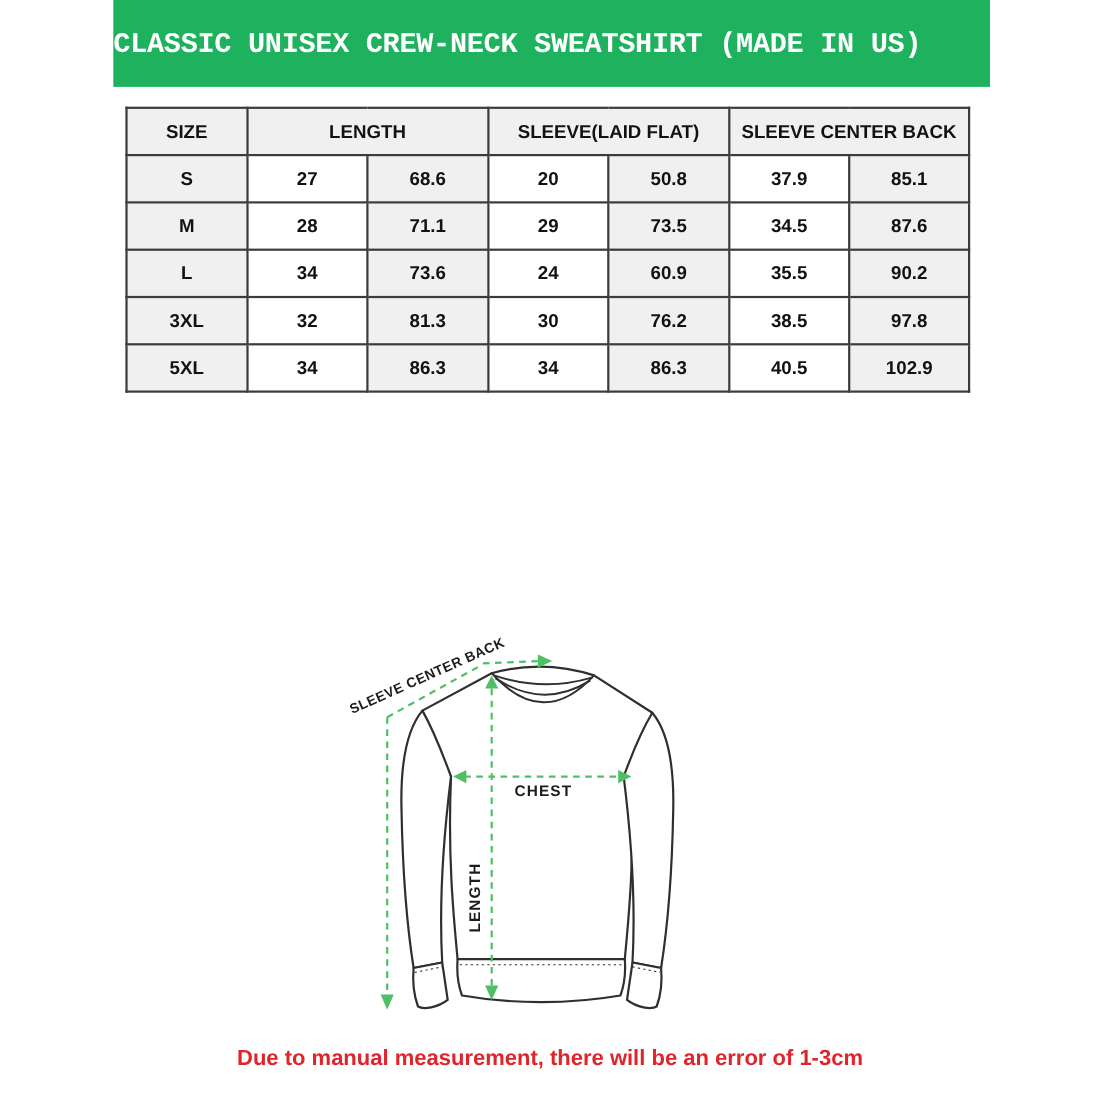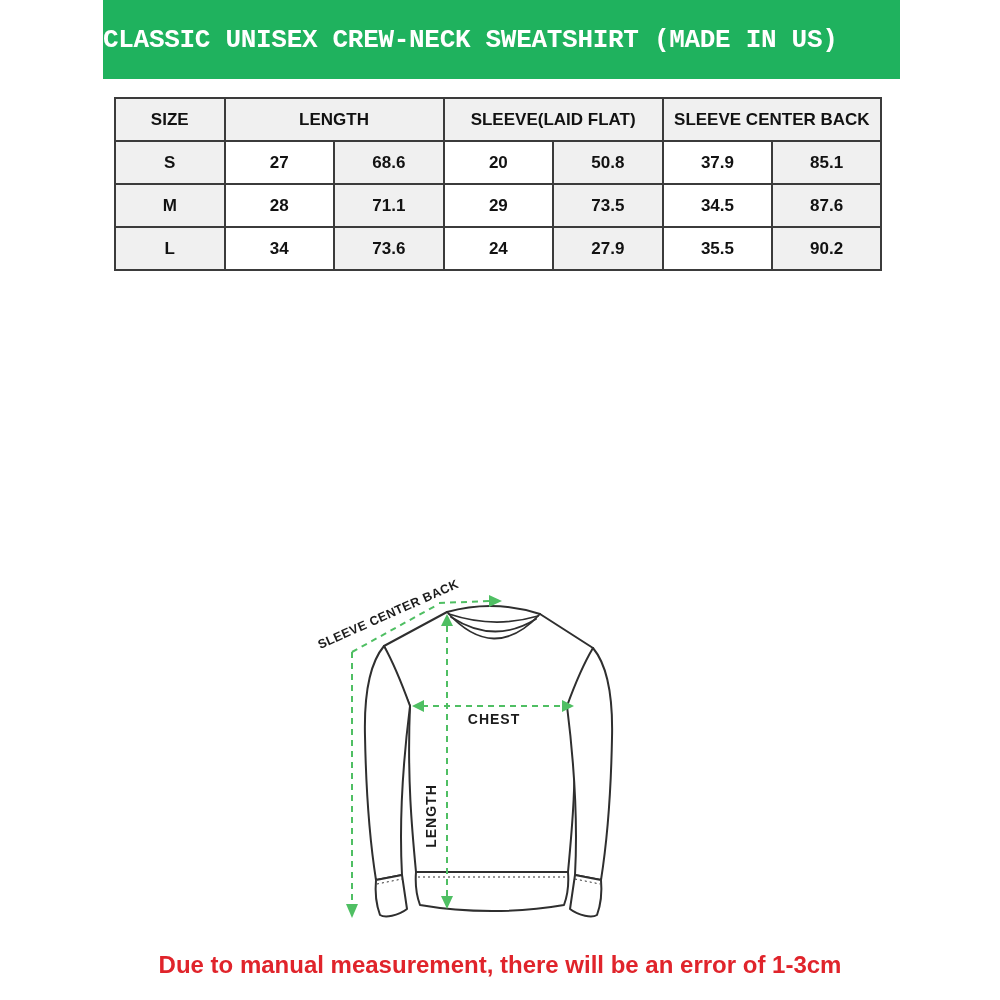--- a/index.html
+++ b/index.html
@@ -16,21 +16,21 @@
   .size-table th,.size-table td{border:2px solid #3b3b3b;height:41px;text-align:center;vertical-align:middle;
           font-weight:bold;font-size:17px;color:#121212;background:#ffffff;padding:0;}
   .size-table .g{background:#f0f0f0;}
 
   
   .diagram{position:absolute;left:310px;top:572px;width:390px;height:370px;}
   .diagram svg{display:block;}
 
   
   .note{position:absolute;left:0;top:951px;width:1000px;margin:0;text-align:center;
-        color:#e0242b;font-size:24px;font-weight:bold;}
+        color:#e0242b;font-size:20px;font-weight:bold;}
 </style>
 </head>
 <body>
 
 <div class="page">
 
   <header class="banner">
     <h1>CLASSIC UNISEX CREW-NECK SWEATSHIRT (MADE IN US)</h1>
   </header>
 
@@ -69,23 +69,41 @@
         <td>29</td>
         <td class="g">73.5</td>
         <td>34.5</td>
         <td class="g">87.6</td>
       </tr>
       <tr>
         <td class="g">L</td>
         <td>34</td>
         <td class="g">73.6</td>
         <td>24</td>
-        <td class="g">27.9</td>
+        <td class="g">60.9</td>
         <td>35.5</td>
         <td class="g">90.2</td>
+      </tr>
+      <tr>
+        <td class="g">3XL</td>
+        <td>32</td>
+        <td class="g">81.3</td>
+        <td>30</td>
+        <td class="g">76.2</td>
+        <td>38.5</td>
+        <td class="g">97.8</td>
+      </tr>
+      <tr>
+        <td class="g">5XL</td>
+        <td>34</td>
+        <td class="g">86.3</td>
+        <td>34</td>
+        <td class="g">86.3</td>
+        <td>40.5</td>
+        <td class="g">102.9</td>
       </tr>
     </tbody>
   </table>
 
   <div class="diagram">
     <svg width="390" height="370" viewBox="0 0 390 370" xmlns="http://www.w3.org/2000/svg">
 
       <g stroke="#2f2f2f" stroke-width="2" fill="#ffffff" stroke-linejoin="round" stroke-linecap="round">
         <path d="M74,74 L137,40 Q184,27 230,42 L283,76 L264,134 C267,205 262,258 258,300 L106,300 C102,258 97,205 100,134 Z"></path>
         <path d="M74,74 C59,92 54,124 55,164 C56,218 60,270 66,308 L92,303 C89,248 93,190 100,134 C92,112 83,90 74,74 Z"></path>

